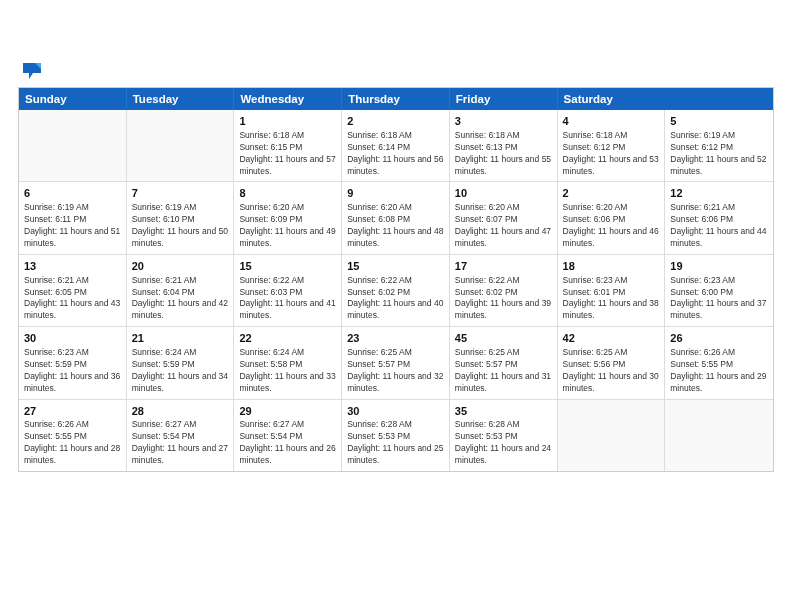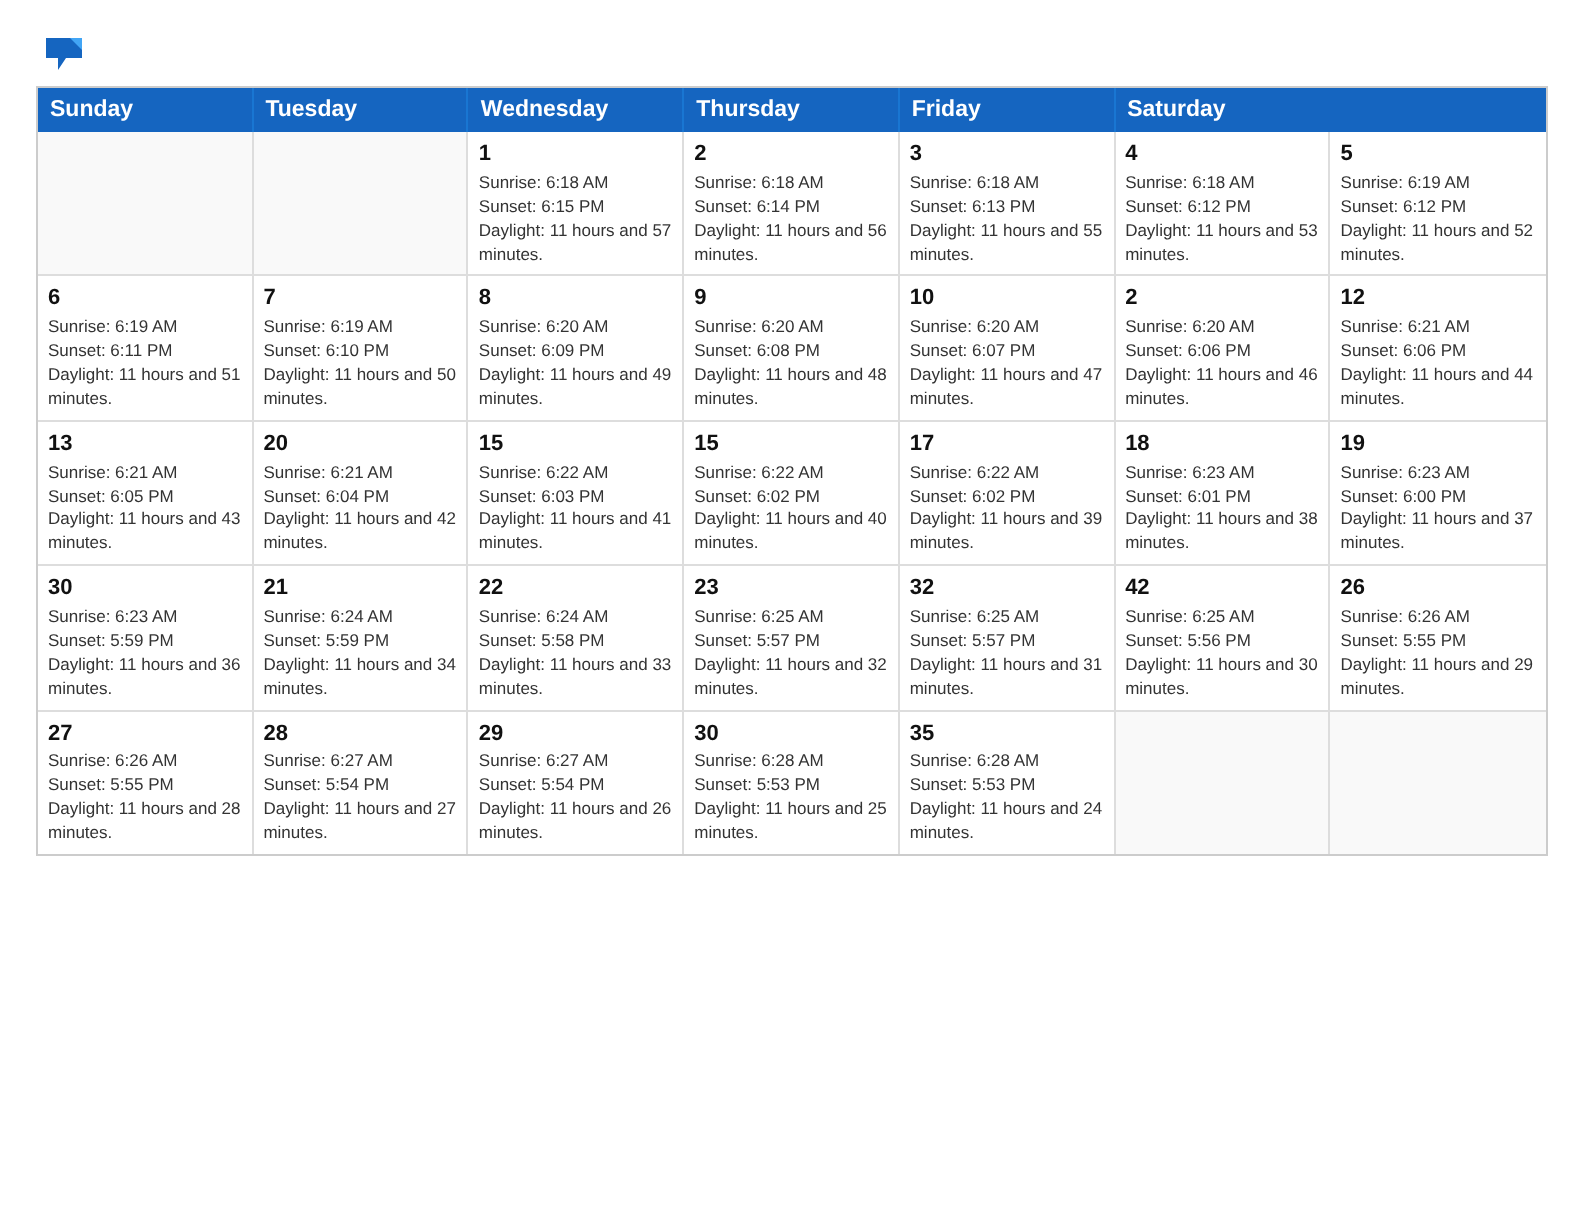--- a/index.html
+++ b/index.html
@@ -10,20 +10,21 @@
       height: 612px;
       overflow: hidden;
     }
     .page {
       width: 792px;
       height: 430px;
       background: #fff;
       padding: 15px 18px 10px 18px;
       display: flex;
       flex-direction: column;
+      margin-top: 44px;
     }
     .header {
       display: flex;
       justify-content: space-between;
       align-items: flex-start;
       margin-bottom: 10px;
     }
     .logo {
       display: flex;
       flex-direction: column;
@@ -234,21 +235,21 @@
           </div>
           <div class="cal-cell">
             <span class="day-num">22</span>
             <div class="day-info">Sunrise: 6:24 AM<br>Sunset: 5:58 PM<br>Daylight: 11 hours and 33 minutes.</div>
           </div>
           <div class="cal-cell">
             <span class="day-num">23</span>
             <div class="day-info">Sunrise: 6:25 AM<br>Sunset: 5:57 PM<br>Daylight: 11 hours and 32 minutes.</div>
           </div>
           <div class="cal-cell">
-            <span class="day-num">32</span>
+            <span class="day-num">45</span>
             <div class="day-info">Sunrise: 6:25 AM<br>Sunset: 5:57 PM<br>Daylight: 11 hours and 31 minutes.</div>
           </div>
           <div class="cal-cell">
             <span class="day-num">42</span>
             <div class="day-info">Sunrise: 6:25 AM<br>Sunset: 5:56 PM<br>Daylight: 11 hours and 30 minutes.</div>
           </div>
           <div class="cal-cell">
             <span class="day-num">26</span>
             <div class="day-info">Sunrise: 6:26 AM<br>Sunset: 5:55 PM<br>Daylight: 11 hours and 29 minutes.</div>
           </div>

